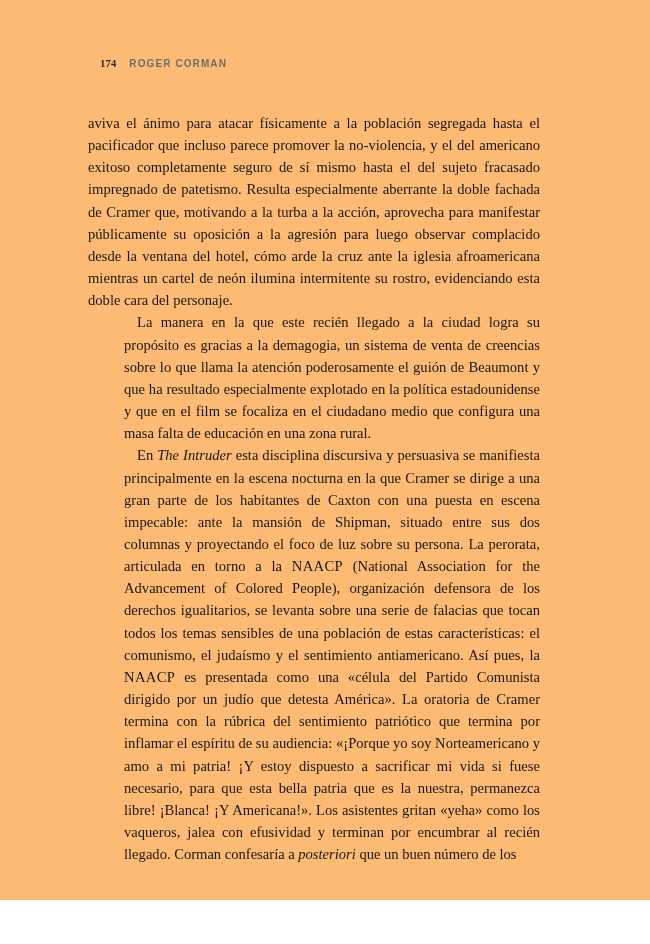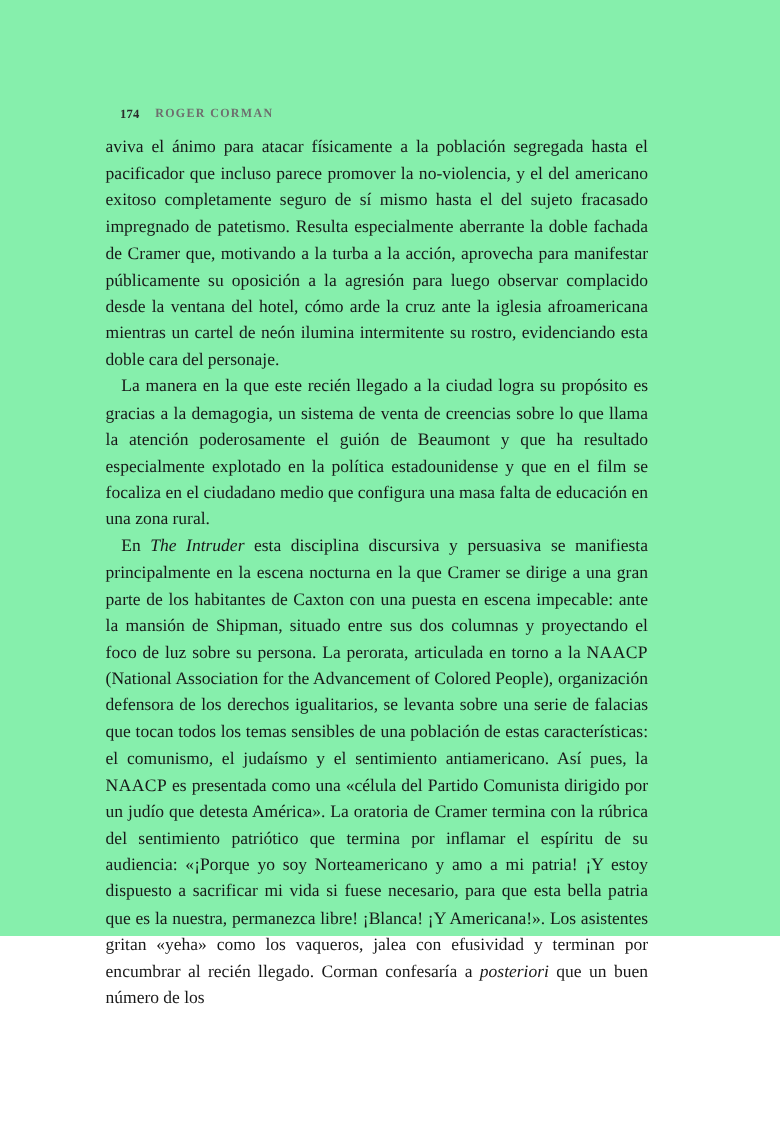--- a/index.html
+++ b/index.html
@@ -14,22 +14,22 @@
     overflow: hidden;
     font-family: "Liberation Serif", "DejaVu Serif", serif;
     color: #1a1a1a;
     -webkit-font-smoothing: antialiased;
   }
 
   .page {
     position: absolute;
     top: 0; left: 0;
     width: 650px;
-    height: 780px;
-    background: #86efac;
+    height: 900px;
+    background: #fdba74;
   }
 
   
   .running-head {
     position: absolute;
     top: 58px;
     left: 100px;
     width: 450px;
     height: 16px;
     display: flex;
@@ -38,31 +38,30 @@
     white-space: nowrap;
   }
   .folio {
     font-family: "Liberation Serif", "DejaVu Serif", serif;
     font-size: 10.5px;
     font-weight: bold;
     color: #2b2b2b;
     letter-spacing: 0.2px;
   }
   .head-title {
-    font-family: Liberation Serif, serif;
+    font-family: Liberation Sans, sans-serif;
     font-size: 10px;
     font-weight: bold;
     color: #6e6e6e;
     letter-spacing: 1.1px;
     font-variant: small-caps;
     text-transform: uppercase;
     font-stretch: condensed;
     transform: scaleY(1.05);
     transform-origin: left bottom;
-    margin-top: 32px;
   }
 
   
   .textblock {
     position: absolute;
     top: 112px;
     left: 88px;
     width: 452px;
   }
   p.body {
@@ -71,20 +70,21 @@
     line-height: 22.15px;
     text-align: justify;
     text-justify: inter-word;
     hyphens: manual;
     -webkit-hyphens: manual;
     word-spacing: -0.1px;
     color: #181818;
   }
   p.body.indent {
     text-indent: 13px;
+    margin-left: 36px;
   }
   i, em {
   }
   .nocap {
     
     letter-spacing: 0.35px;
   }
 </style>
 </head>
 <body>

